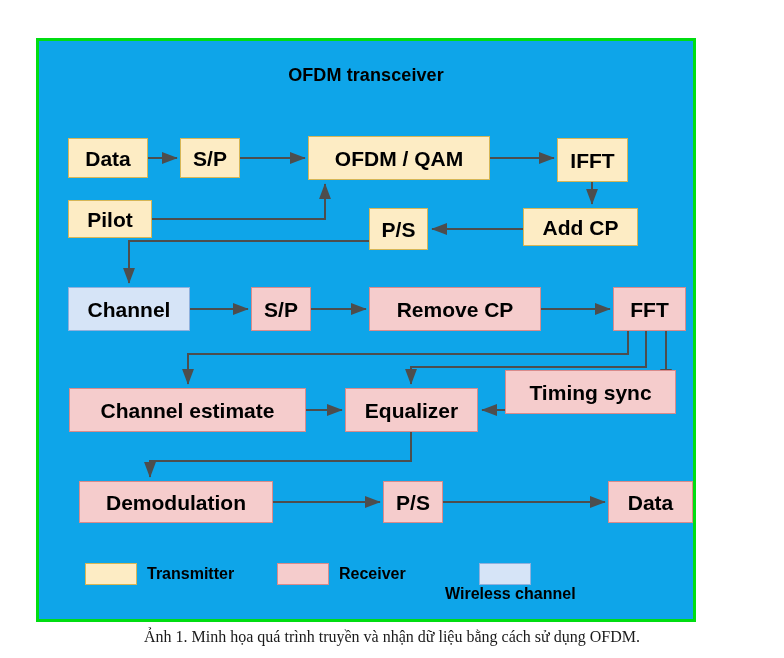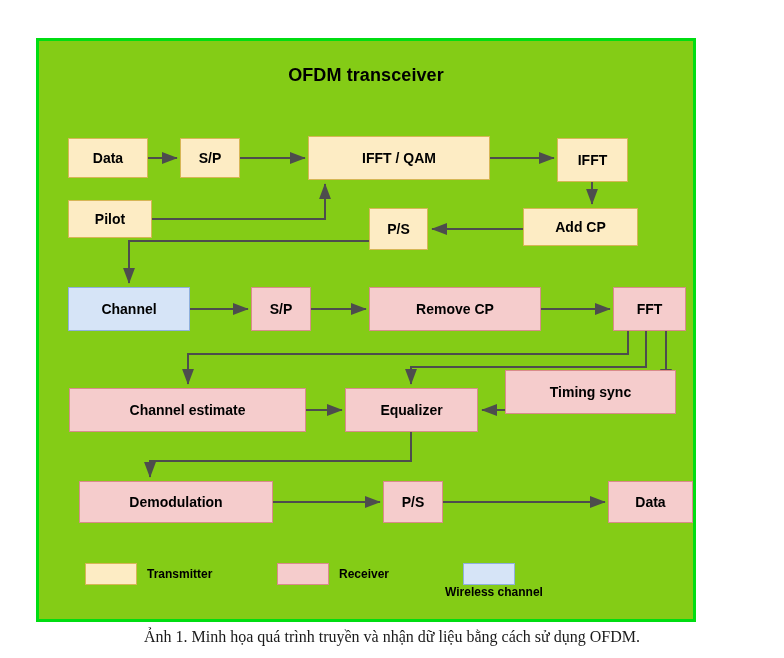--- a/index.html
+++ b/index.html
@@ -20,42 +20,42 @@
     width: 784px;
     height: 658px;
   }
   #diagram-frame {
     position: absolute;
     left: 36px;
     top: 38px;
     width: 660px;
     height: 584px;
     border: 3px solid #00dd11;
-    background: #84cc16;
+    background: #0ea5e9;
     box-sizing: border-box;
   }
   #diagram-title {
     position: absolute;
     left: 0;
     top: 24px;
     width: 100%;
     text-align: center;
     font-size: 18px;
     font-weight: bold;
     color: #000000;
     letter-spacing: 0.1px;
   }
   .node {
     position: absolute;
     box-sizing: border-box;
     display: flex;
     align-items: center;
     justify-content: center;
     font-weight: bold;
-    font-size: 14px;
+    font-size: 21px;
     color: #000000;
     line-height: 1;
     white-space: nowrap;
   }
   .node.tx {
     background: #fdecc4;
     border: 1.5px solid #d6b656;
   }
   .node.rx {
     background: #f5cccc;
@@ -80,21 +80,21 @@
   .legend-swatch {
     width: 52px;
     height: 22px;
     box-sizing: border-box;
   }
   .legend-swatch.tx { background: #fdecc4; border: 1.5px solid #d6b656; }
   .legend-swatch.rx { background: #f5cccc; border: 1.5px solid #d98b8b; }
   .legend-swatch.ch { background: #d6e4f7; border: 1.5px solid #8fb0dd; }
   .legend-label {
     margin-left: 10px;
-    font-size: 12px;
+    font-size: 16px;
     font-weight: bold;
     color: #000000;
     white-space: nowrap;
   }
   #caption {
     position: absolute;
     left: 0;
     top: 628px;
     width: 784px;
     text-align: center;
@@ -154,21 +154,21 @@
 
         <path d="M234,461 L341,461"></path>
 
         <path d="M404,461 L566,461"></path>
       </g>
     </svg>
 
     <div id="nodes-layer">
         <div class="node tx" style="left: 29px; top: 97px; width: 80px; height: 40px;">Data</div>
         <div class="node tx" style="left: 141px; top: 97px; width: 60px; height: 40px;">S/P</div>
-        <div class="node tx" style="left: 269px; top: 95px; width: 182px; height: 44px;">IFFT / QAM</div>
+        <div class="node tx" style="left: 269px; top: 95px; width: 182px; height: 44px;">OFDM / QAM</div>
         <div class="node tx" style="left: 518px; top: 97px; width: 71px; height: 44px;">IFFT</div>
         <div class="node tx" style="left: 29px; top: 159px; width: 84px; height: 38px; text-align: right;">Pilot</div>
         <div class="node tx" style="left: 330px; top: 167px; width: 59px; height: 42px;">P/S</div>
         <div class="node tx" style="left: 484px; top: 167px; width: 115px; height: 38px;">Add CP</div>
         <div class="node ch" style="left: 29px; top: 246px; width: 122px; height: 44px;">Channel</div>
         <div class="node rx" style="left: 212px; top: 246px; width: 60px; height: 44px;">S/P</div>
         <div class="node rx" style="left: 330px; top: 246px; width: 172px; height: 44px;">Remove CP</div>
         <div class="node rx" style="left: 574px; top: 246px; width: 73px; height: 44px;">FFT</div>
         <div class="node rx" style="left: 30px; top: 347px; width: 237px; height: 44px;">Channel estimate</div>
         <div class="node rx" style="left: 306px; top: 347px; width: 133px; height: 44px;">Equalizer</div>

